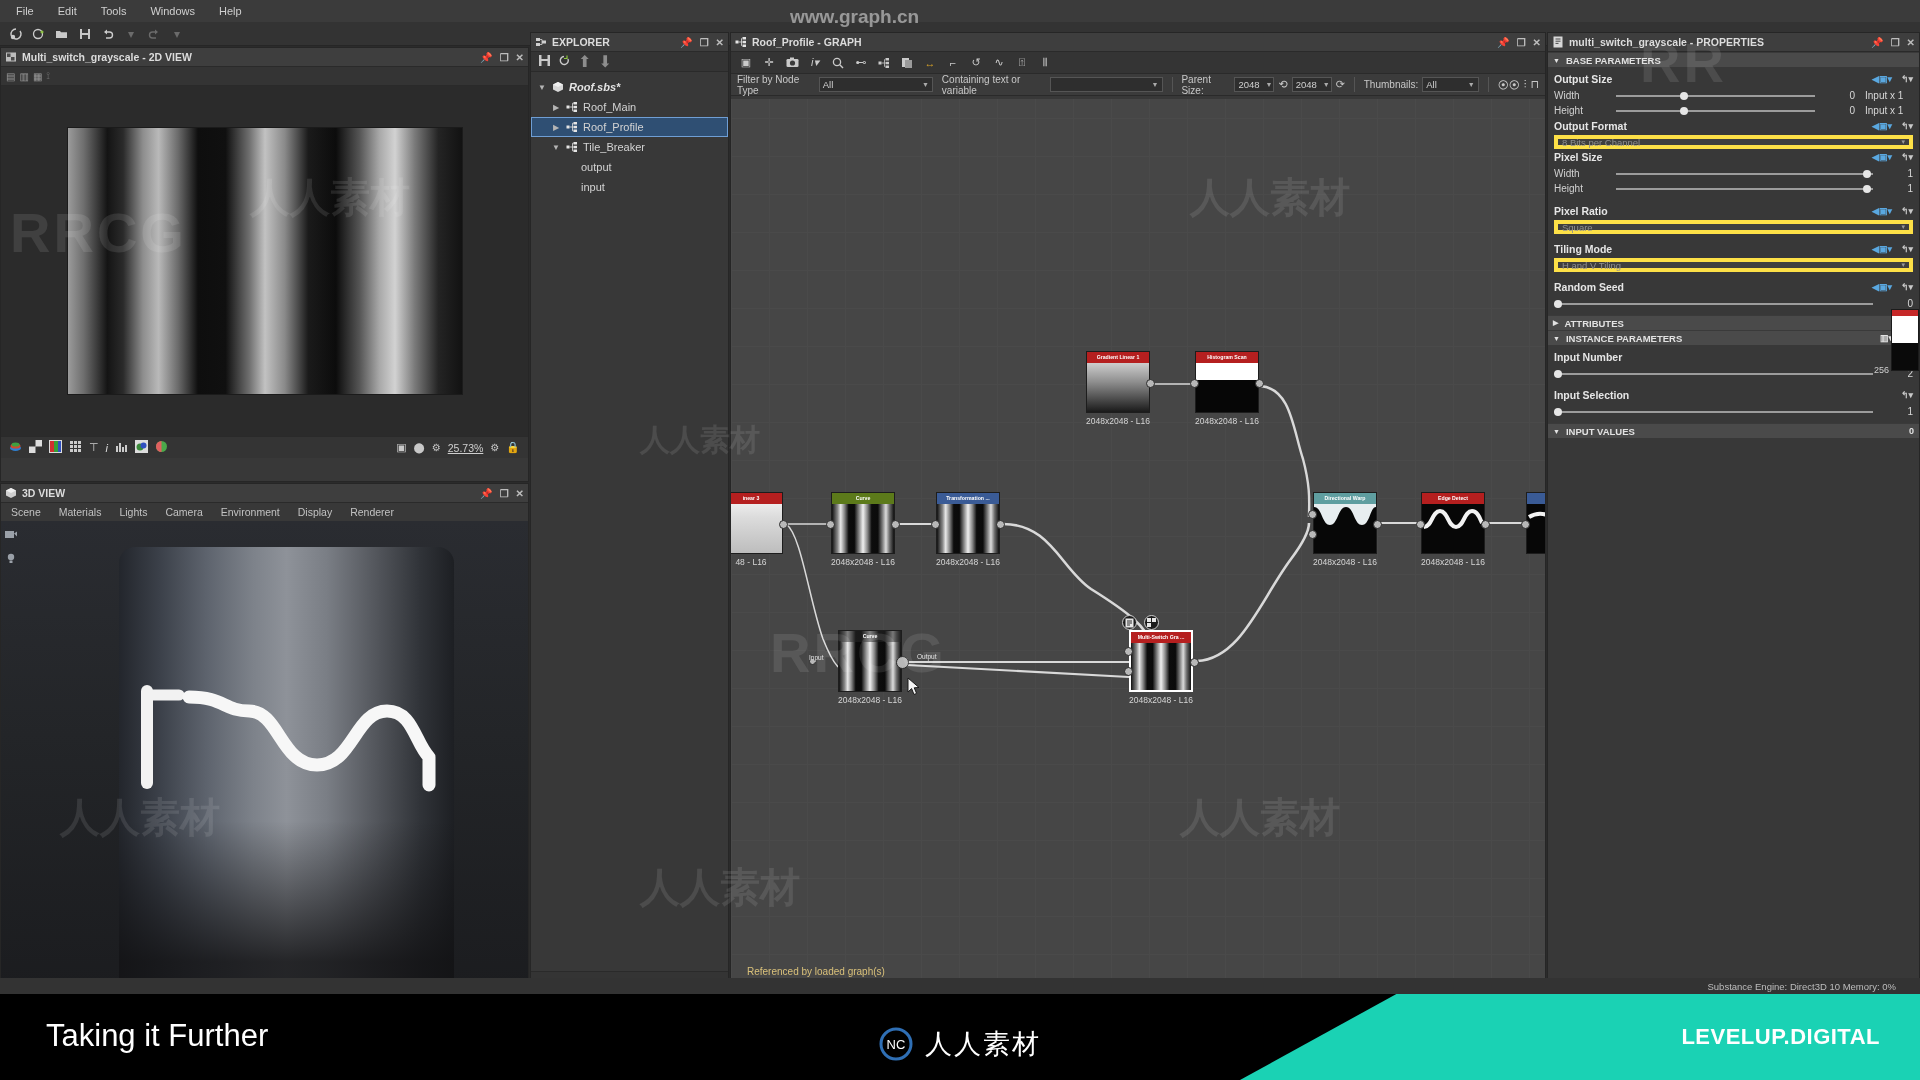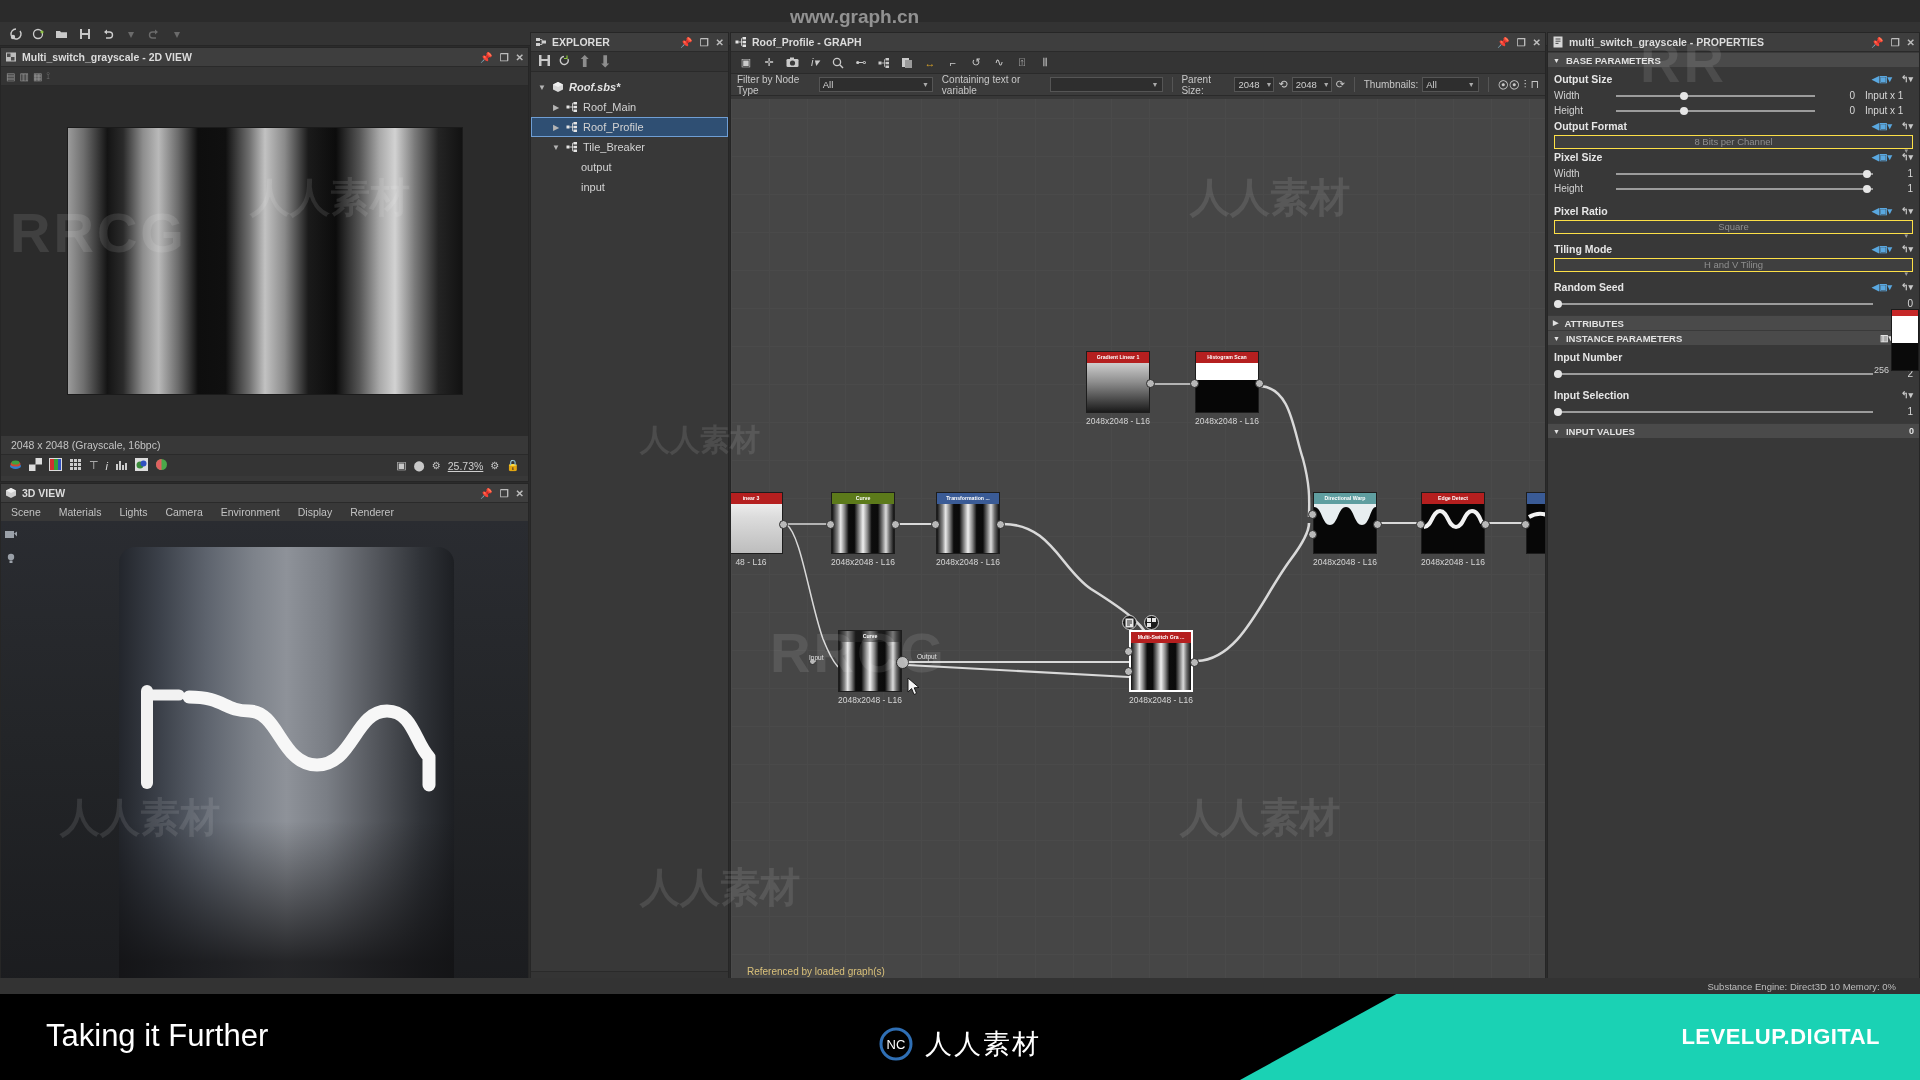--- a/index.html
+++ b/index.html
@@ -142,23 +142,23 @@
     display:flex; align-items:center; margin:2px 0 3px 0; }
   .pr-gtitle .ics { margin-left:auto; display:flex; gap:9px; }
   .pr-row { display:flex; align-items:center; gap:10px; height:15px; font-size:10px; }
   .pr-name { width:52px; color:#d2d2d2; font-size:10px; }
   .slider { position:relative; flex:1; height:12px; display:flex; align-items:center; }
   .slider .track { width:100%; height:2px; background:#9c9c9c; }
   .slider .knob { position:absolute; width:8px; height:8px; border-radius:50%;
     background:#e6e6e6; }
   .pr-val { width:30px; text-align:right; font-size:10px; color:#d8d8d8; }
   .pr-link { width:48px; font-size:10px; color:#d8d8d8; text-align:left; }
-  .pr-combo { height:14px; background:#3f3f3f; border:1px solid #fde047;
+  .pr-combo { height:14px; background:#3f3f3f; border:4px solid #fde047;
     display:flex; align-items:center; padding:0 4px; font-size:9.5px; color:#8f8f8f;
-    margin-top:2px;flex-direction:column; }
+    margin-top:2px; }
   .pr-combo .arw { margin-left:auto; font-size:7px; color:#9a9a9a; }
   .ic-blue { color:#5aa8e0; font-size:9px; }
   .ic-g { color:#c9c9c9; font-size:9px; }
   .pr-node-thumb { position:absolute; right:0; top:276px; width:28px; height:62px;
     background:linear-gradient(180deg,#c62828 0%,#c62828 10%,#fff 10%,#fff 55%,#0a0a0a 55%);
     border:1px solid #1b1b1b; }
   .pr-256 { position:absolute; right:30px; top:332px; font-size:9px; color:#cfcfcf; }
 
   
   .statusbar { position:absolute; left:0; bottom:86px; width:1920px; height:16px;
@@ -180,20 +180,27 @@
   .wm { position:absolute; color:rgba(255,255,255,.10); pointer-events:none;
     font-weight:bold; white-space:nowrap; z-index:50; }
   .wm-cn { font-size:40px; }
   .wm-r  { font-size:56px; letter-spacing:3px; }
 </style>
 </head>
 <body>
 
 <div id="app">
 
+  <div class="menubar">
+    <div class="mi">File</div>
+    <div class="mi">Edit</div>
+    <div class="mi">Tools</div>
+    <div class="mi">Windows</div>
+    <div class="mi">Help</div>
+  </div>
 
   <div class="apptoolbar">
     <div class="tb">
       <svg width="14" height="14" viewBox="0 0 14 14">
           <path d="M7 2a5 5 0 1 0 4 2" stroke="#ccc" stroke-width="1.4" fill="none"></path>
           <circle cx="4" cy="10" r="2.2" fill="#ccc"></circle>
         </svg>
       </div>
     <div class="tb">
       <svg width="14" height="14" viewBox="0 0 14 14">
@@ -246,21 +253,20 @@
     </div>
     <div class="v2d-toolbar">
       <span>▤</span>
       <span>▥</span>
       <span>▦</span>
       <span style="color:#6d6d6d;">⟟</span>
     </div>
     <div class="v2d-canvas">
       <div class="v2d-img"></div>
     </div>
-    <div class="v2d-info">2048 x 2048 (Grayscale, 16bpc)</div>
     <div class="v2d-bottombar">
       <span>
         <svg width="13" height="13" viewBox="0 0 13 13">
             <ellipse cx="6.5" cy="8" rx="5.5" ry="3" fill="#2f7fd0"></ellipse>
             <ellipse cx="6.5" cy="6" rx="5" ry="2.6" fill="#d04a2f"></ellipse>
             <ellipse cx="6.5" cy="4.5" rx="4" ry="2" fill="#3fa03f"></ellipse>
           </svg></span>
       <span>
         <svg width="13" height="13" viewBox="0 0 13 13">
             <rect width="13" height="13" fill="#ddd"></rect>

